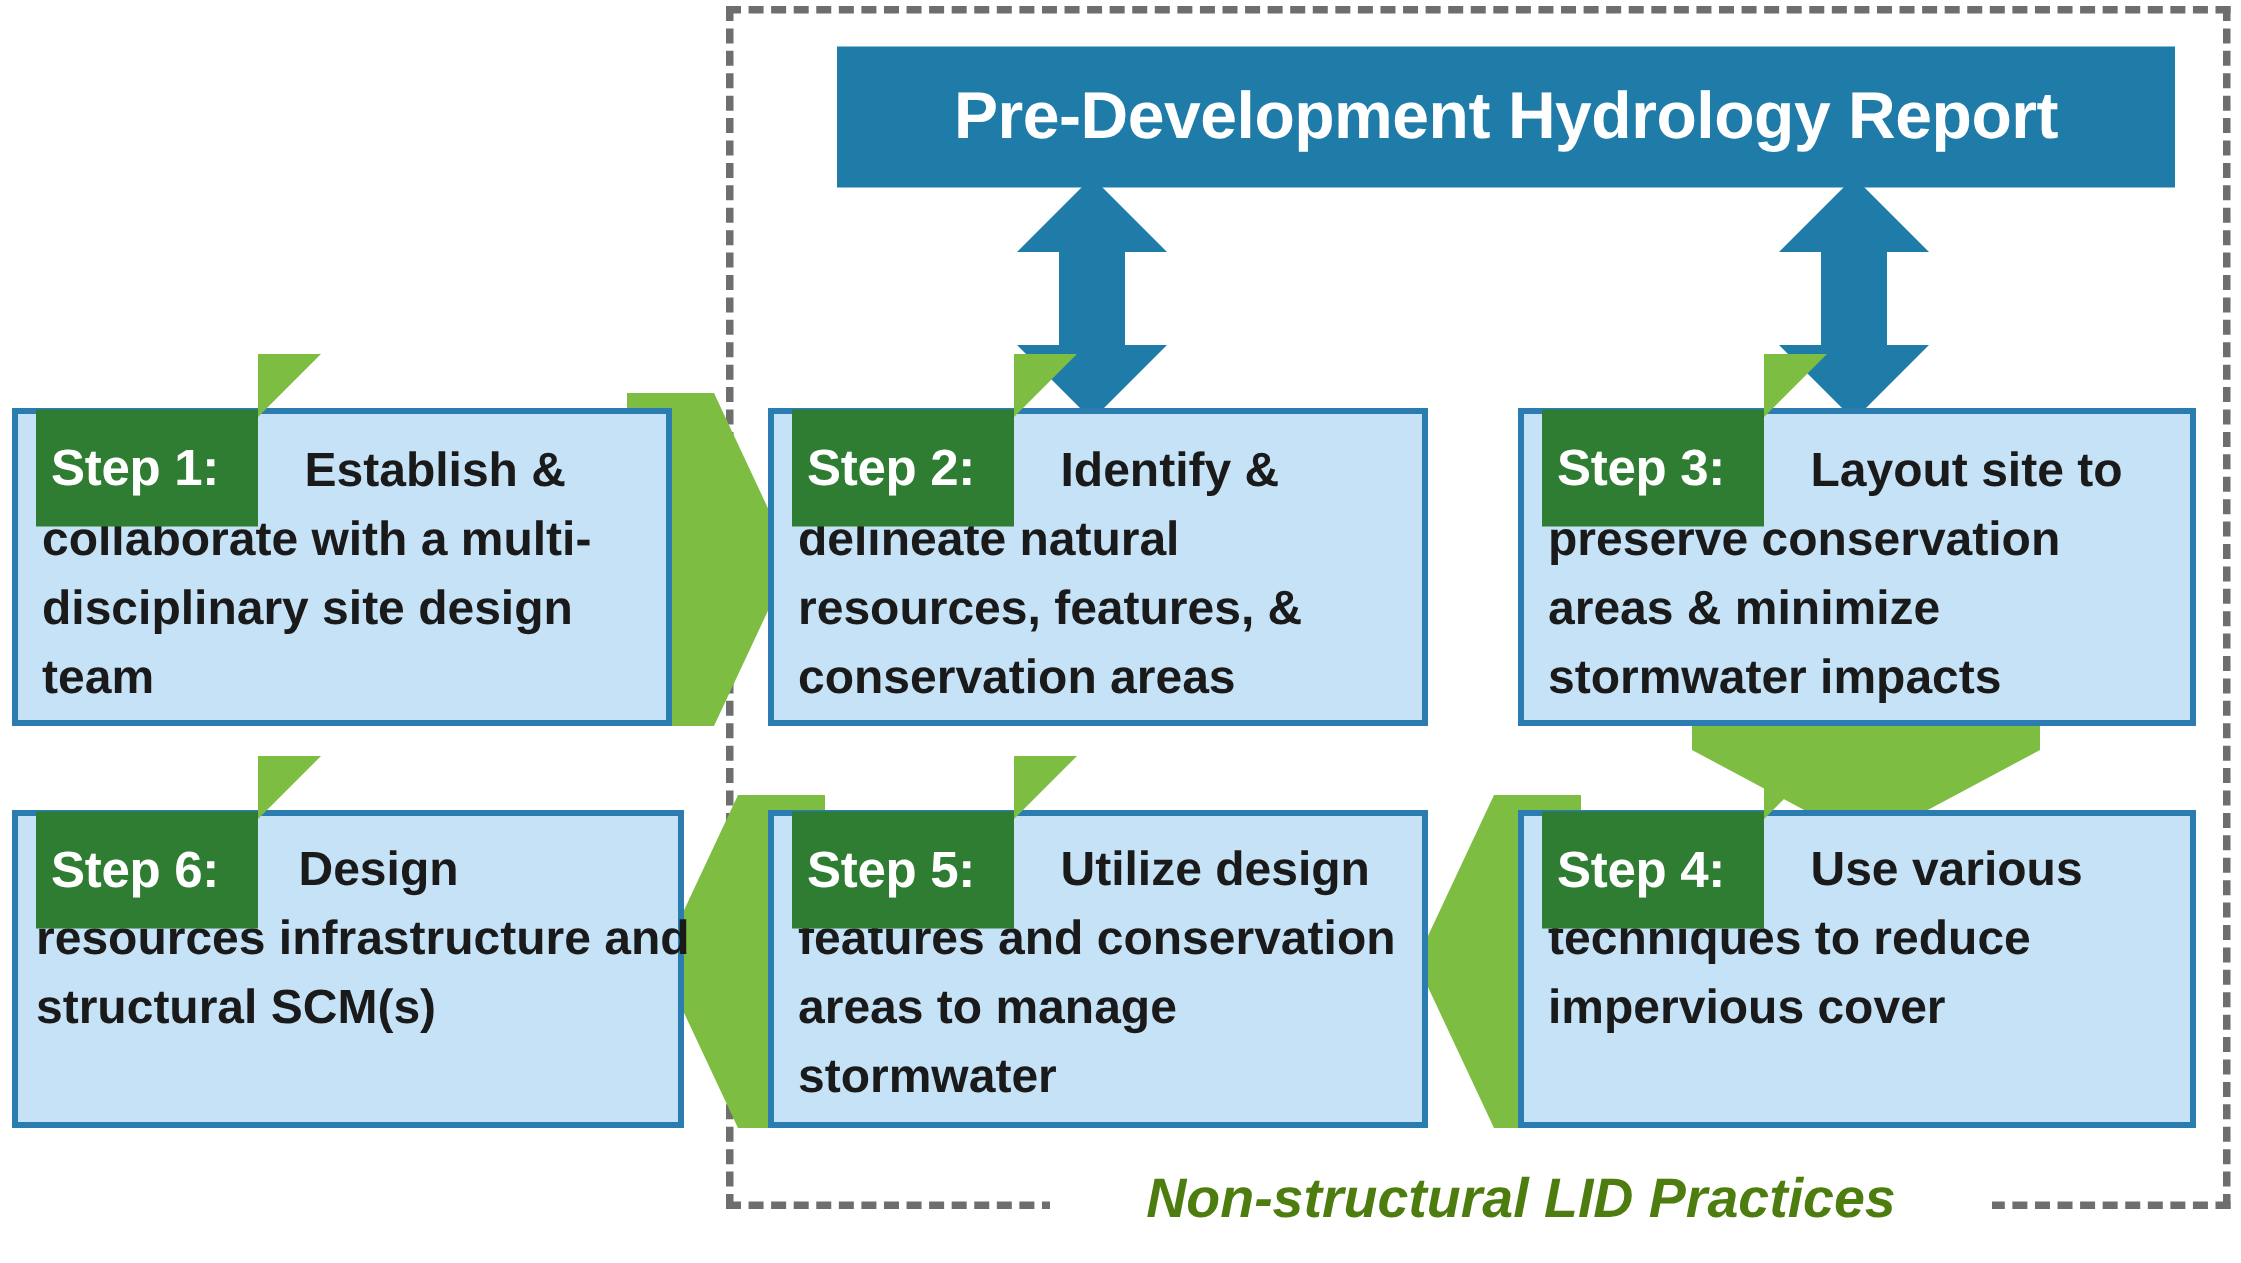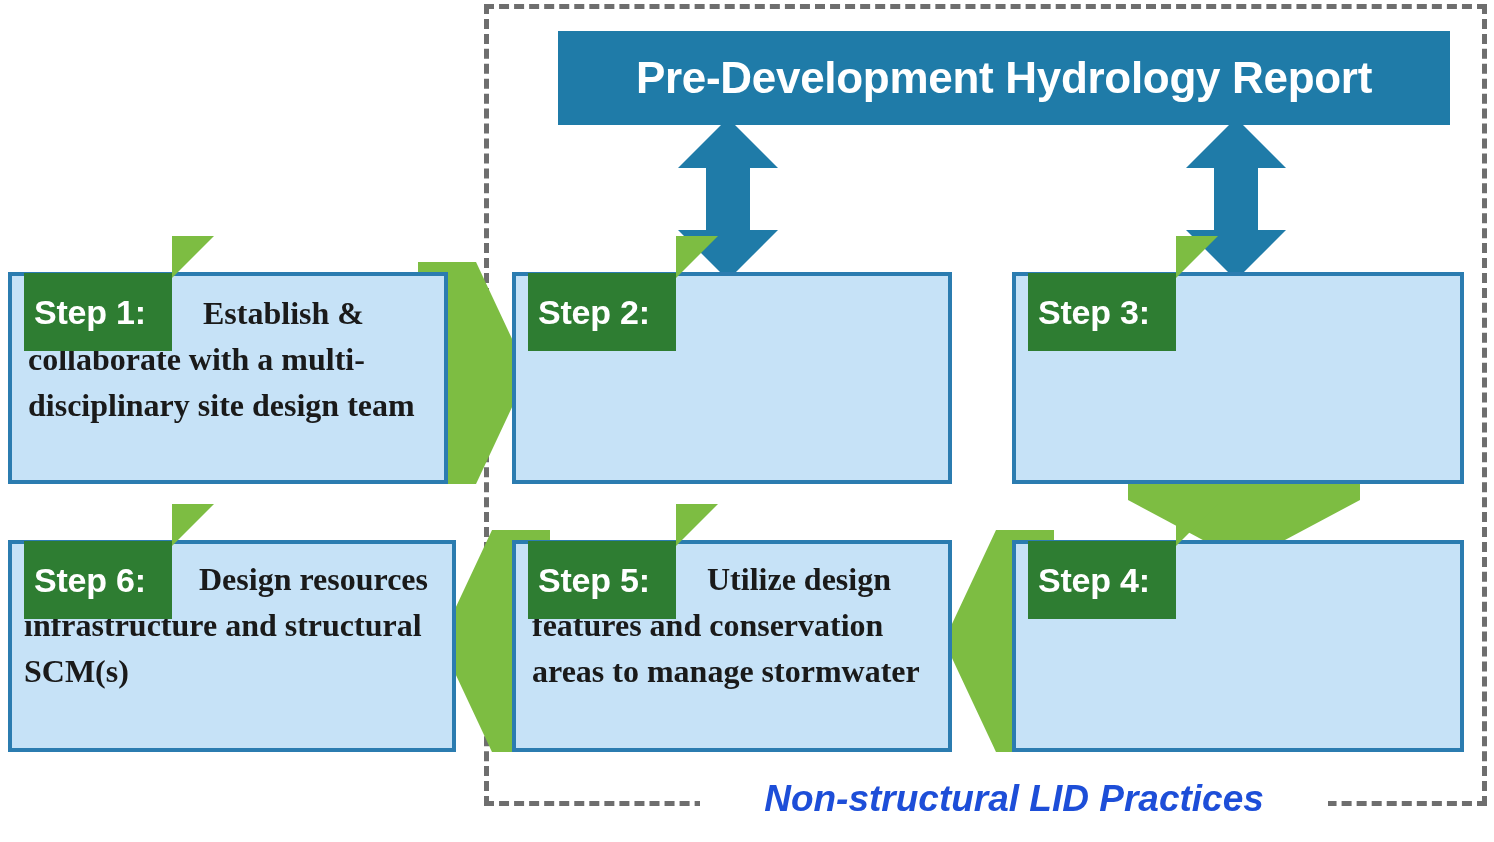--- a/index.html
+++ b/index.html
@@ -32,21 +32,21 @@
   .region-caption {
     position: absolute;
     left: 700px;
     top: 775px;
     width: 600px;
     text-align: center;
     font-family: "Liberation Sans", sans-serif;
     font-weight: bold;
     font-style: italic;
     font-size: 37px;
-    color: #1d4ed8;
+    color: #4d7c0f;
     background: #ffffff;
     padding: 0 14px;
     z-index: 6;
     white-space: nowrap;
     line-height: 48px;
   }
 
   
   .header-bar {
     position: absolute;
@@ -85,21 +85,21 @@
   .step-box {
     position: absolute;
     background: #c6e2f7;
     border: 4px solid #2b7cb0;
     box-sizing: border-box;
     z-index: 5;
   }
   .step-text {
     position: absolute;
     z-index: 7;
-    font-family: Liberation Serif, serif;
+    font-family: Liberation Sans, sans-serif;
     font-weight: bold;
     font-size: 32px;
     line-height: 46px;
     color: #1a1a1a;
     text-indent: 175px;
   }
   .step-tab-wrap {
     position: absolute;
     z-index: 8;
     pointer-events: none;
@@ -169,32 +169,35 @@
   </div>
 
   <div class="step-box" style="left:8px; top:272px; width:440px; height:212px;"></div>
   <div class="step-text" style="left:28px; top:290px; width:418px;">Establish &amp; collaborate with a multi-disciplinary site design team</div>
   <div class="step-tab-wrap" style="left:24px; top:236px; width:192px; height:78px;">
     <div class="step-tab-fold"></div>
     <div class="step-tab">Step 1:</div>
   </div>
 
   <div class="step-box" style="left:512px; top:272px; width:440px; height:212px;"></div>
+  <div class="step-text" style="left:532px; top:290px; width:418px;">Identify &amp; delineate natural resources, features, &amp; conservation areas</div>
   <div class="step-tab-wrap" style="left:528px; top:236px; width:192px; height:78px;text-decoration:underline;">
     <div class="step-tab-fold"></div>
     <div class="step-tab">Step 2:</div>
   </div>
 
   <div class="step-box" style="left:1012px; top:272px; width:452px; height:212px;"></div>
+  <div class="step-text" style="left:1032px; top:290px; width:430px;">Layout site to preserve conservation areas &amp; minimize stormwater impacts</div>
   <div class="step-tab-wrap" style="left:1028px; top:236px; width:192px; height:78px;padding-left:46px;">
     <div class="step-tab-fold"></div>
     <div class="step-tab">Step 3:</div>
   </div>
 
   <div class="step-box" style="left:1012px; top:540px; width:452px; height:212px;"></div>
+  <div class="step-text" style="left:1032px; top:556px; width:430px;">Use various techniques to reduce impervious cover</div>
   <div class="step-tab-wrap" style="left:1028px; top:504px; width:192px; height:78px;text-decoration:underline;">
     <div class="step-tab-fold"></div>
     <div class="step-tab">Step 4:</div>
   </div>
 
   <div class="step-box" style="left:512px; top:540px; width:440px; height:212px;"></div>
   <div class="step-text" style="left:532px; top:556px; width:418px;">Utilize design features and conservation areas to manage stormwater</div>
   <div class="step-tab-wrap" style="left:528px; top:504px; width:192px; height:78px;">
     <div class="step-tab-fold"></div>
     <div class="step-tab">Step 5:</div>

